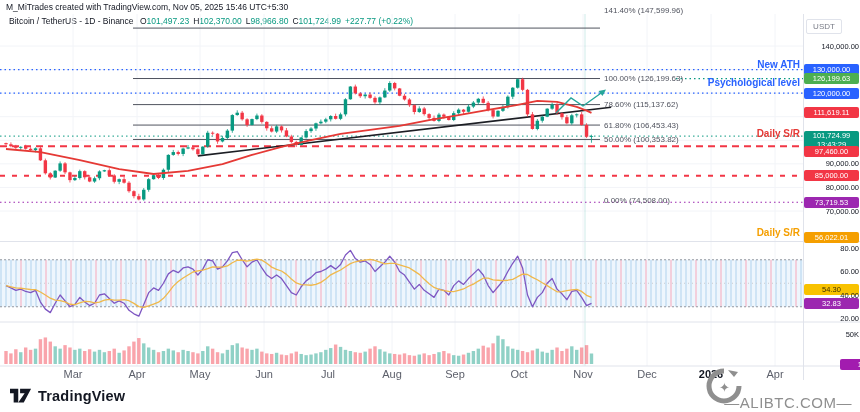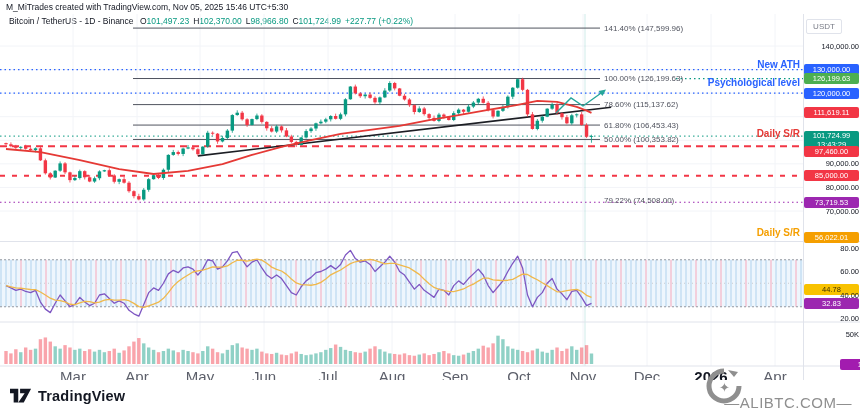--- a/index.html
+++ b/index.html
@@ -10,21 +10,21 @@
   .symrow .v{color:#089981;}
   .symrow .k{color:#131722;margin-left:4px;}
   #chart-svg{position:absolute;left:0;top:0;}
   .pricelabel{position:absolute;left:804px;width:55px;height:11px;line-height:11px;
       font-size:7.5px;text-align:right;color:#131722;white-space:nowrap;}
   .pricelabel.box{border-radius:2px;color:#fff;text-align:center;}
   .pricelabel.plain{padding-right:4px;}
   .sub{display:block;height:9px;line-height:9px;font-size:7.5px;}
   .fiblabel{position:absolute;font-size:8px;color:#50535e;white-space:nowrap;}
   .linetag{position:absolute;font-size:10px;font-weight:bold;white-space:nowrap;text-align:right;}
-  .timelabel{position:absolute;top:368px;font-size:15px;color:#5d606b;transform:translateX(-50%);}
+  .timelabel{position:absolute;top:368px;font-size:11px;color:#5d606b;transform:translateX(-50%);}
   .timelabel.bold{font-weight:bold;color:#131722;}
   .usdt{position:absolute;left:806px;top:19px;width:34px;height:13px;line-height:13px;
       border:1px solid #e0e3eb;border-radius:2px;font-size:8px;color:#787b86;text-align:center;}
   .bottombar{position:absolute;left:0;top:380px;width:860px;height:32px;background:#fff;}
   .tvlogo{position:absolute;left:10px;top:7px;display:flex;align-items:center;}
   .tvbrand{font-size:14.5px;font-weight:bold;color:#131722;margin-left:6px;letter-spacing:.2px;}
   .watermark{position:absolute;right:4px;bottom:0px;width:150px;height:48px;color:#8f8f8f;z-index:5;}
   .wm-cjk{position:absolute;right:2px;top:2px;font-size:23px;font-weight:bold;letter-spacing:1px;}
   .wm-site{position:absolute;right:4px;top:30px;font-size:15px;letter-spacing:.5px;}
   .axisline{position:absolute;left:803px;top:14px;width:1px;height:366px;background:#e0e3eb;}
@@ -471,34 +471,34 @@
       </div>
       <div class="pricelabel box" style="position: absolute; background: rgb(242, 54, 69); left: 804px; top: 145.773px;">97,460.00</div>
       <div class="pricelabel plain" style="position: absolute; left: 804px; top: 158.357px;">90,000.00</div>
       <div class="pricelabel box" style="position: absolute; background: rgb(242, 54, 69); left: 804px; top: 170.143px;">85,000.00</div>
       <div class="pricelabel plain" style="position: absolute; left: 804px; top: 181.929px;">80,000.00</div>
       <div class="pricelabel box" style="position: absolute; background: rgb(156, 39, 176); left: 804px; top: 196.733px;">73,719.53</div>
       <div class="pricelabel plain" style="position: absolute; left: 804px; top: 205.5px;">70,000.00</div>
       <div class="pricelabel box" style="position: absolute; background: rgb(245, 159, 0); left: 804px; top: 232.448px;">56,022.01</div>
       <div class="pricelabel plain" style="position: absolute; left: 804px; top: 242.5px;">80.00</div>
       <div class="pricelabel plain" style="position: absolute; left: 804px; top: 266px;">60.00</div>
-      <div class="pricelabel box" style="position: absolute; background: rgb(248, 194, 0); color: rgb(60, 47, 0); left: 804px; top: 283.884px;">44.78</div>
+      <div class="pricelabel box" style="position: absolute; background: rgb(248, 194, 0); color: rgb(60, 47, 0); left: 804px; top: 283.884px;">54.30</div>
       <div class="pricelabel plain" style="position: absolute; left: 804px; top: 289.5px;">40.00</div>
       <div class="pricelabel box" style="position: absolute; background: rgb(156, 39, 176); left: 804px; top: 297.925px;">32.83</div>
       <div class="pricelabel plain" style="position: absolute; left: 804px; top: 313px;">20.00</div>
       <div class="pricelabel plain" style="position: absolute; left: 804px; top: 329px;">50K</div>
       <div class="pricelabel box" style="position: absolute; background: #a21caf; left: 840px; top: 358.998px;">17.8K</div>
     </div>
   <div id="fib-labels">
-      <div class="fiblabel" style="left: 604px; top: 24px; text-align: right;">141.40% (147,599.96)</div>
+      <div class="fiblabel" style="left: 604px; top: 6px; text-align: right;">141.40% (147,599.96)</div>
       <div class="fiblabel" style="left: 604px; top: 74.0294px;">100.00% (126,199.63)</div>
       <div class="fiblabel" style="left: 604px; top: 100.104px;">78.60% (115,137.62)</div>
       <div class="fiblabel" style="left: 604px; top: 120.574px;">61.80% (106,453.43)</div>
       <div class="fiblabel" style="left: 604px; top: 134.952px;">50.00% (100,353.82)</div>
-      <div class="fiblabel" style="left: 604px; top: 195.874px;">79.22% (74,508.00)</div>
+      <div class="fiblabel" style="left: 604px; top: 195.874px;">0.00% (74,508.00)</div>
     </div>
   <div id="line-tags">
       <div class="linetag" style="right: 60px; top: 58.5714px; color: rgb(41, 98, 255);">New ATH</div>
       <div class="linetag" style="right: 60px; top: 77.1429px; color: rgb(41, 98, 255);">Psychological level</div>
       <div class="linetag" style="right: 60px; top: 128.452px; color: rgb(229, 57, 53);">Daily S/R</div>
       <div class="linetag" style="right: 60px; top: 226.948px; color: rgb(245, 159, 0);">Daily S/R</div>
     </div>
   <div id="time-axis">
       <div class="timelabel" style="left: 73px;">Mar</div>
       <div class="timelabel" style="left: 137px;">Apr</div>

